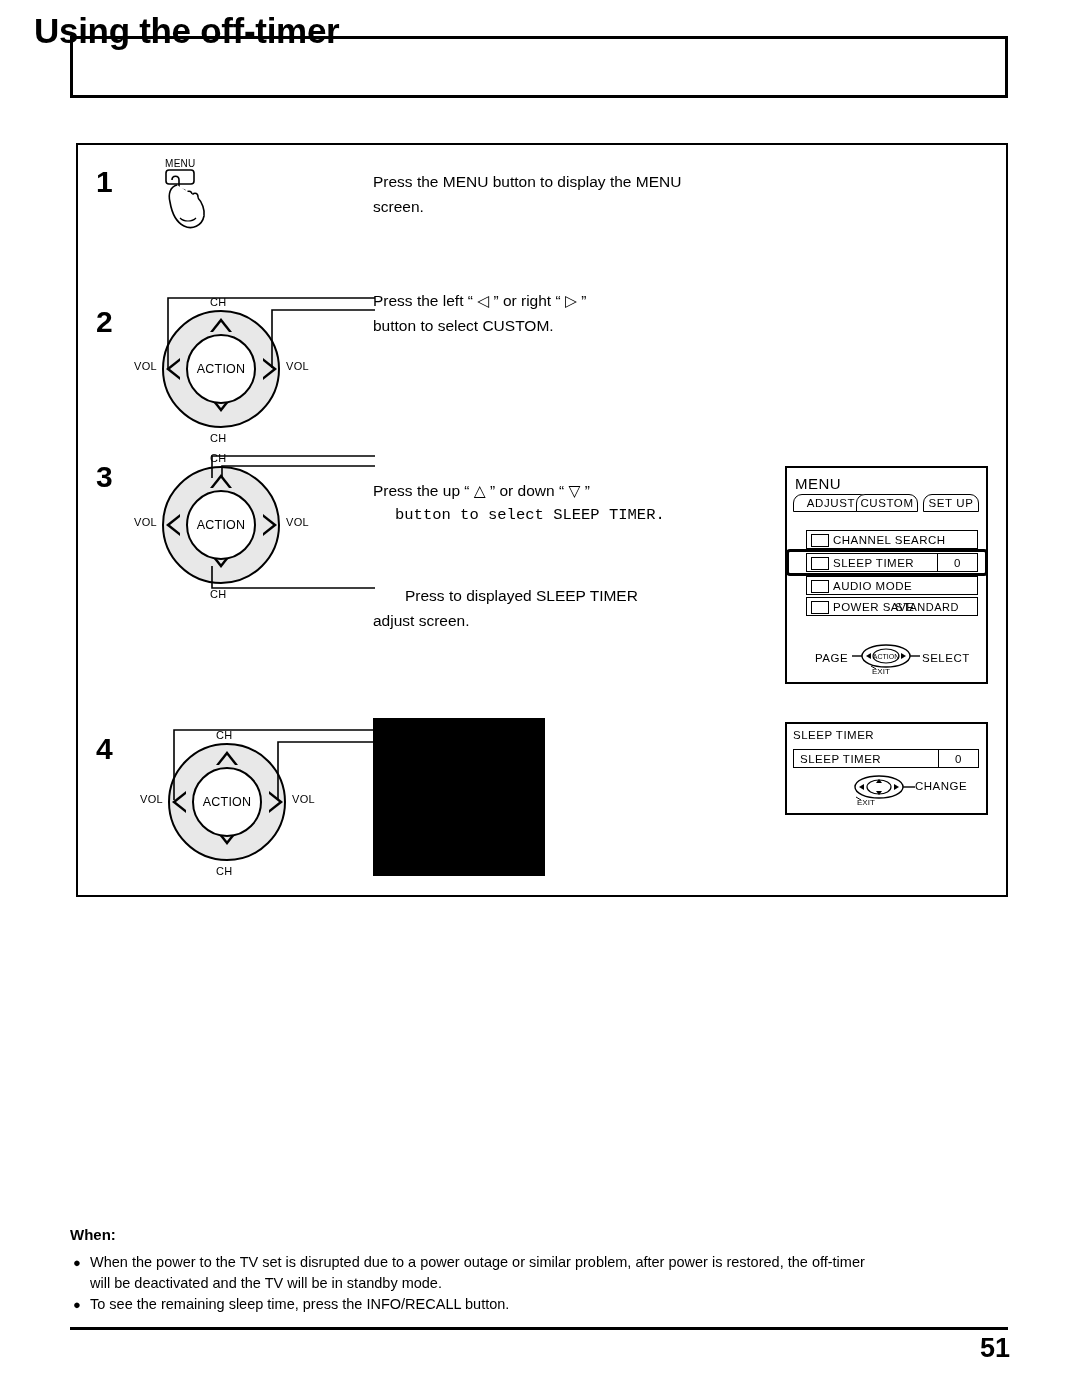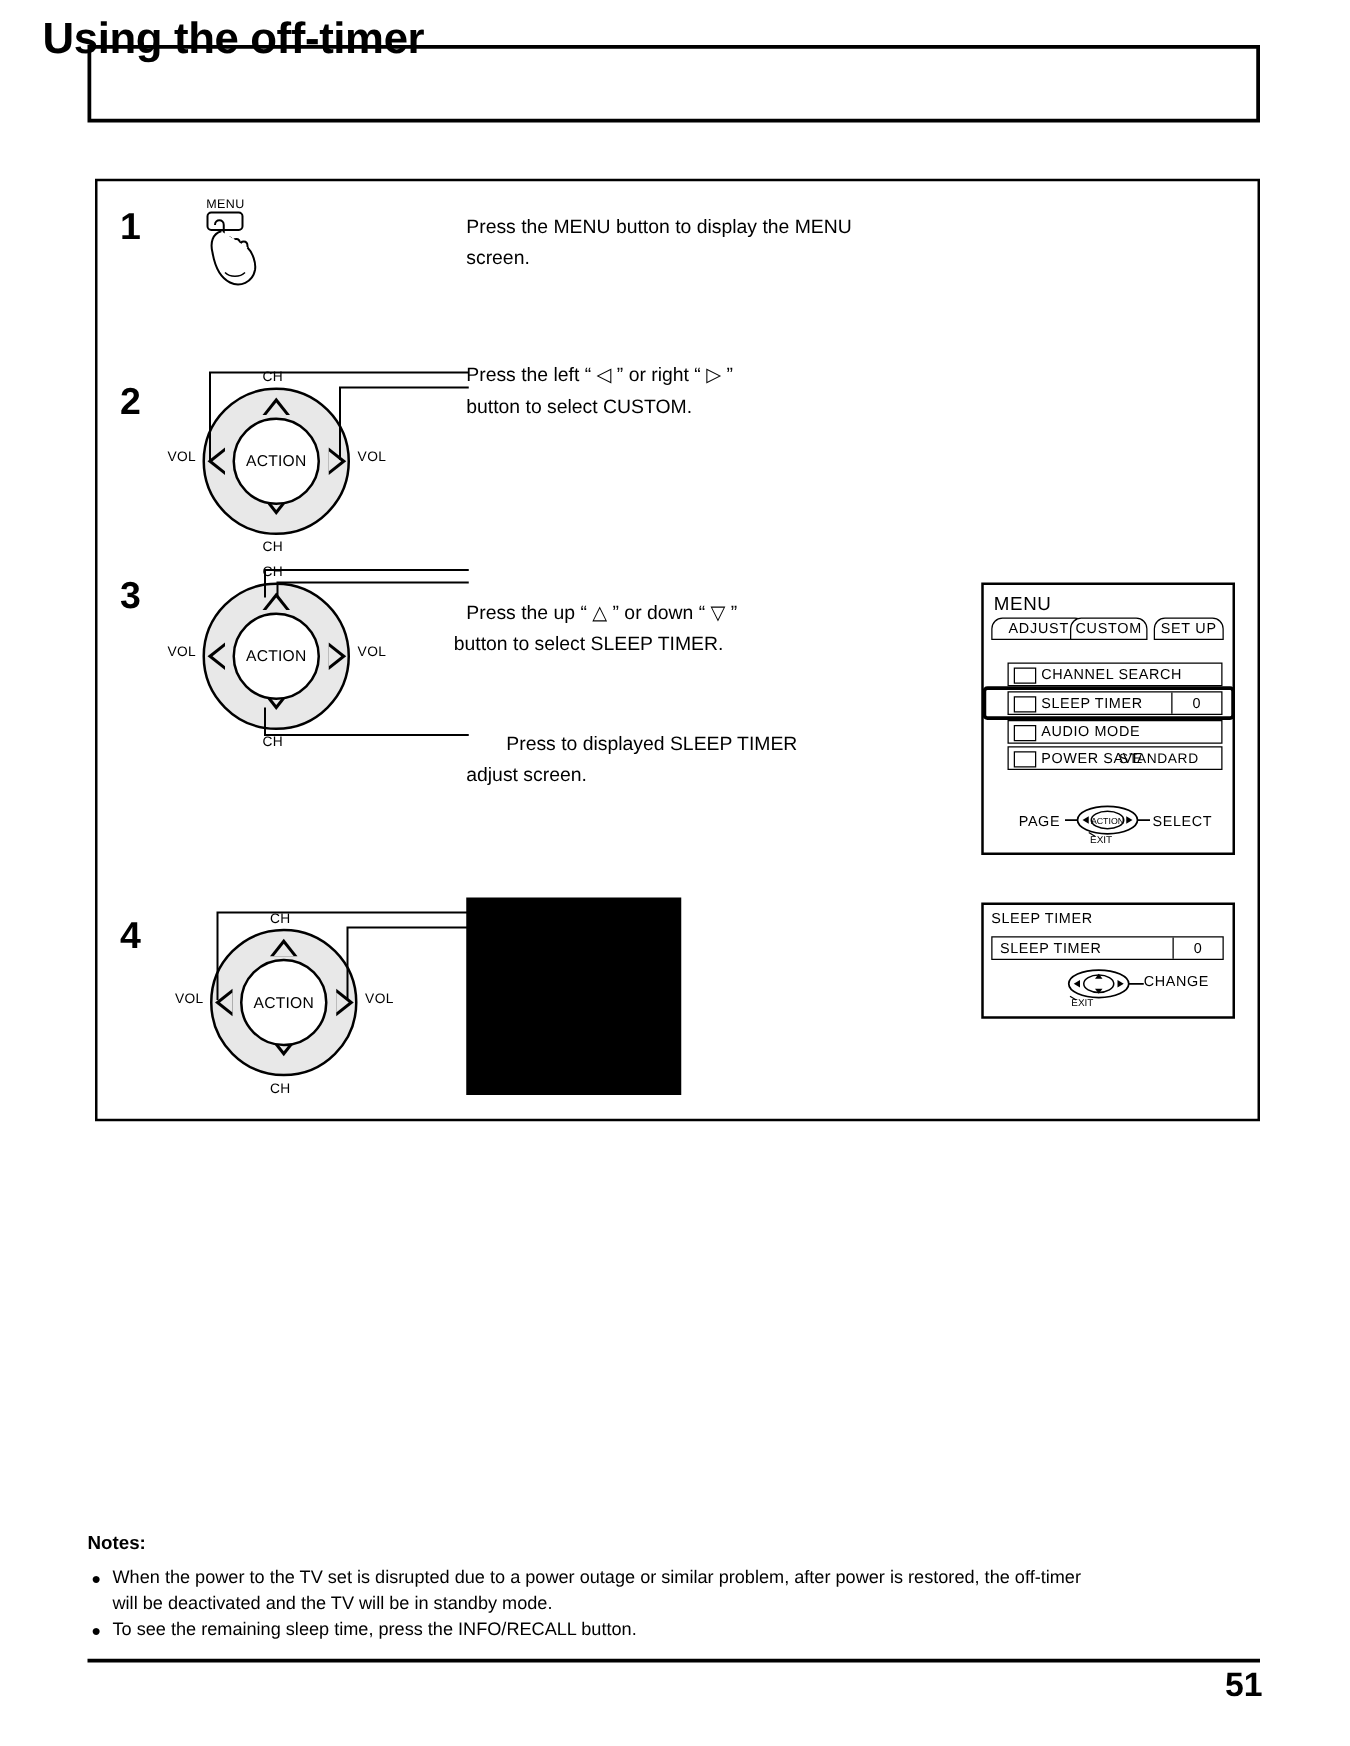--- a/index.html
+++ b/index.html
@@ -349,21 +349,21 @@
   <div class="lbl lbl-vol-r">VOL</div>
 </div>
 
 <svg style="position:absolute; left:160px; top:448px;" width="220" height="160">
   <path d="M52 30 L52 8 L215 8" fill="none" stroke="#000" stroke-width="1.6"></path>
   <path d="M52 118 L52 140 L215 140" fill="none" stroke="#000" stroke-width="1.6"></path>
   <path d="M62 30 L62 18 L215 18" fill="none" stroke="#000" stroke-width="1.6"></path>
 </svg>
 
 <div class="instr" style="left:373px; top:478px; width:420px;">Press the up “ △ ” or down “ ▽ ”</div>
-<div class="instr" style="left:363px; top:503px; width:420px;">button to select SLEEP TIMER.</div>
+<div class="instr" style="left:395px; top:503px; width:420px;font-family:Liberation Mono, monospace;">button to select SLEEP TIMER.</div>
 <div class="instr" style="left:373px; top:583px; width:420px;margin-left:32px;">Press to displayed SLEEP TIMER</div>
 <div class="instr" style="left:373px; top:608px; width:420px;">adjust screen.</div>
 
 <div class="osd" style="left:785px; top:466px; width:203px; height:218px;"></div>
 <div class="osd-title" style="left:795px; top:475px;">MENU</div>
 
 <div class="osd-tab" style="left:793px; top:494px; width:76px; height:18px;">ADJUST</div>
 <div class="osd-tab" style="left:856px; top:494px; width:62px; height:18px;">CUSTOM</div>
 <div class="osd-tab" style="left:923px; top:494px; width:56px; height:18px;">SET UP</div>
 
@@ -448,21 +448,21 @@
   <polygon points="14,12 19,9 19,15" fill="#000"></polygon>
   <polygon points="54,12 49,9 49,15" fill="#000"></polygon>
   <polygon points="34,4 31,8 37,8" fill="#000"></polygon>
   <polygon points="34,20 31,16 37,16" fill="#000"></polygon>
   <line x1="58" y1="12" x2="70" y2="12" stroke="#000" stroke-width="1.4"></line>
   <text x="12" y="30" font-size="8" font-family="Liberation Sans, sans-serif">EXIT</text>
   <line x1="11" y1="22" x2="16" y2="25" stroke="#000" stroke-width="1"></line>
 </svg>
 <div class="osd-foot" style="left:915px; top:780px;">CHANGE</div>
 
-<div class="notes-title">Notes:</div>
+<div class="notes-title">When:</div>
 <div class="bullet" style="left:73px; top:1255px;">●</div>
 <div class="note-line" style="left:90px; top:1252px; width:930px;">When the power to the TV set is disrupted due to a power outage or similar problem, after power is restored, the off-timer</div>
 <div class="note-line" style="left:90px; top:1273px; width:930px;">will be deactivated and the TV will be in standby mode.</div>
 <div class="bullet" style="left:73px; top:1297px;">●</div>
 <div class="note-line" style="left:90px; top:1294px; width:930px;">To see the remaining sleep time, press the INFO/RECALL button.</div>
 
 <div class="footer-rule"></div>
 <div class="page-num">51</div>
 
 </body></html>

